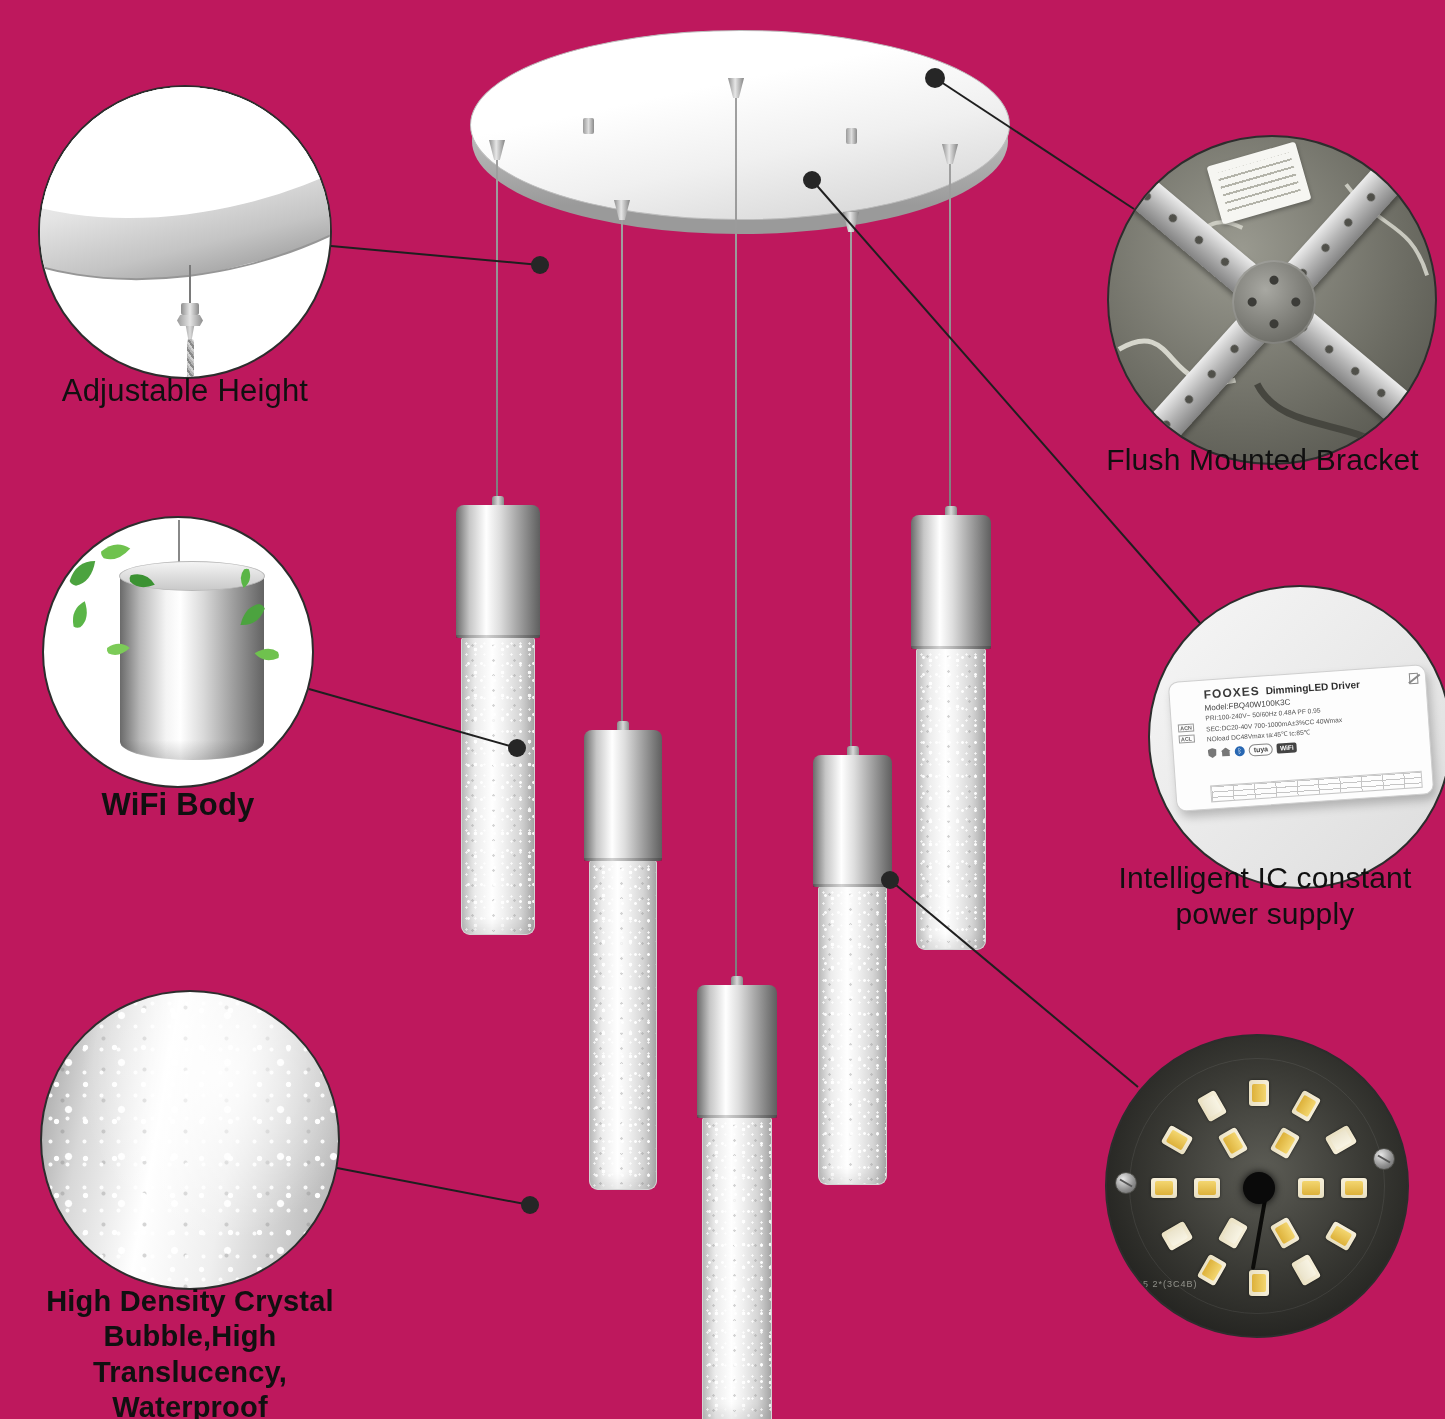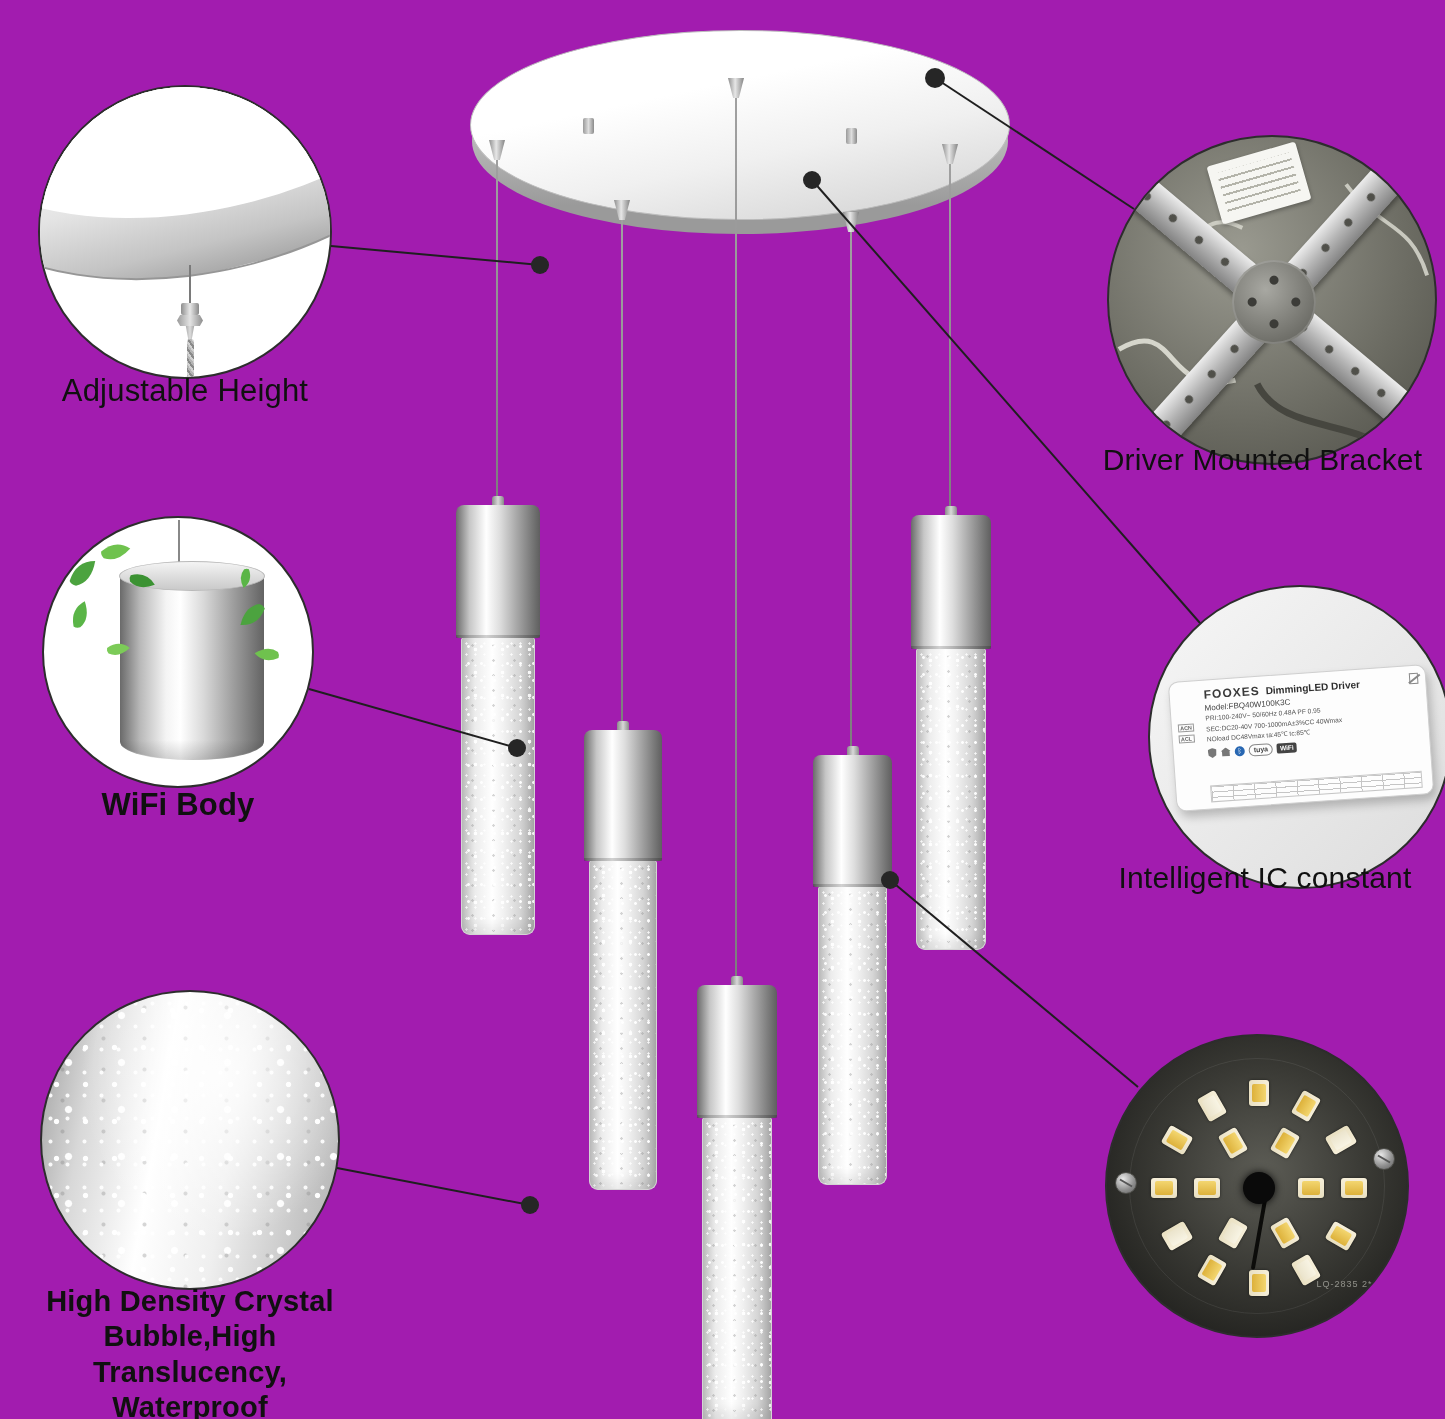--- a/index.html
+++ b/index.html
@@ -1,18 +1,18 @@
 <!DOCTYPE html>
 <html><head>
 <meta charset="utf-8">
 <style>
   *{box-sizing:border-box;margin:0;padding:0}
   html,body{width:1445px;height:1419px}
   body{position:relative;background:#fff;font-family:"Liberation Sans",sans-serif;overflow:hidden}
-  .stage{position:absolute;inset:0;width:1445px;height:1419px;overflow:hidden;background:#a21caf}
+  .stage{position:absolute;inset:0;width:1445px;height:1419px;overflow:hidden;background:#be185d}
 
   
   .lines{position:absolute;left:0;top:0;z-index:30;pointer-events:none}
 
   
   .canopy{position:absolute;left:470px;top:30px;width:540px;height:200px;z-index:1}
   .canopy-rim{position:absolute;left:2px;right:2px;top:18px;bottom:-4px;border-radius:50%;
     background:linear-gradient(180deg,#e2e2e2,#9a9a9a 85%)}
   .canopy-top{position:absolute;inset:0 0 10px 0;border-radius:50%;border:1px solid #bdbdbd;
     background:linear-gradient(168deg,#ffffff 35%,#f0f0f0 62%,#d8d8d8 90%)}
@@ -147,21 +147,21 @@
     background:linear-gradient(180deg,#f3d670,#ddb13a)}
   .chip.cool::before{background:linear-gradient(180deg,#f8f4e4,#ebe4cc)}
   .led-hole{position:absolute;left:136px;top:136px;width:32px;height:32px;border-radius:50%;
     background:#0a0a0a;box-shadow:0 0 8px rgba(0,0,0,.9)}
   .led-wire{position:absolute;left:150px;top:162px;width:4px;height:72px;background:#0c0c0a;
     transform:rotate(10deg);border-radius:2px}
   .led-screw{position:absolute;width:22px;height:22px;border-radius:50%;border:1px solid #4f4f4a;
     background:radial-gradient(circle at 35% 30%,#e8e8e8,#8d8d8d 60%,#5f5f5f)}
   .led-screw::after{content:"";position:absolute;left:3px;top:9px;width:14px;height:2px;
     background:#555;transform:rotate(30deg)}
-  .led-marking{position:absolute;left:0;right:0;top:243px;text-align:right;font-size:9px;
+  .led-marking{position:absolute;left:0;right:0;top:243px;text-align:left;font-size:9px;
     letter-spacing:1px;color:rgba(240,240,230,.5)}
 </style>
 </head>
 <body>
 
 <div class="stage">
 
   <svg class="lines" width="1445" height="1419" viewBox="0 0 1445 1419">
     <g stroke="#1f1f1f" stroke-width="2">
       <line x1="540" y1="265" x2="331" y2="246"></line>
@@ -265,21 +265,21 @@
       <path d="M10 215 C 70 180, 55 265, 128 246" stroke="#d6d6cc" stroke-width="5" fill="none"></path>
       <path d="M240 48 C 275 95, 305 85, 322 140" stroke="#c9c9bf" stroke-width="4" fill="none"></path>
       <path d="M150 250 C 175 300, 250 285, 285 320" stroke="#46463f" stroke-width="7" fill="none"></path>
       <path d="M60 95 C 95 120, 90 70, 135 92" stroke="#ccccc2" stroke-width="4" fill="none"></path>
     </svg>
     <div class="br-bar" style="left:-30px;top:148px;width:390px;transform:rotate(40deg)"></div>
     <div class="br-bar" style="left:-25px;top:150px;width:380px;transform:rotate(-48deg)"></div>
     <div class="br-plate"></div>
     <div class="br-label"></div>
   </div>
-  <div class="callout-label" style="left:1080px;top:442px;width:365px;font-size:30px">Driver Mounted Bracket</div>
+  <div class="callout-label" style="left:1080px;top:442px;width:365px;font-size:30px">Flush Mounted Bracket</div>
 
   <div class="bubble driver" style="left:1148px;top:585px;width:304px;height:304px">
     <div class="drv">
       <div class="drv-head">
         <span class="drv-brand">FOOXES</span>
         <span class="drv-title">DimmingLED Driver</span>
       </div>
       <div class="drv-model">Model:FBQ40W100K3C</div>
       <div class="drv-spec">PRI:100-240V~ 50/60Hz 0.48A  PF 0.95</div>
       <div class="drv-spec">SEC:DC20-40V  700-1000mA±3%CC 40Wmax</div>
@@ -294,20 +294,21 @@
       <div class="drv-grid"></div>
       <div class="drv-terms">
         <span>ACN</span>
         <span>ACL</span>
       </div>
       <div class="drv-bin"></div>
     </div>
   </div>
   <div class="callout-label" style="left:1090px;top:860px;width:350px;font-size:30px;line-height:1.2">
     <div>Intelligent IC constant</div>
+    <div>power supply</div>
   </div>
 
   <div class="bubble ledpcb" style="left:1105px;top:1034px;width:304px;height:304px">
     <div class="led-ring"></div>
     <div class="led-wire"></div>
     <div class="chip" style="left:234px;top:142px;transform:rotate(0deg)"></div>
     <div class="chip" style="left:221px;top:190px;transform:rotate(30deg)"></div>
     <div class="chip cool" style="left:186px;top:224px;transform:rotate(60deg)"></div>
     <div class="chip" style="left:139px;top:237px;transform:rotate(90deg)"></div>
     <div class="chip" style="left:92px;top:224px;transform:rotate(120deg)"></div>

